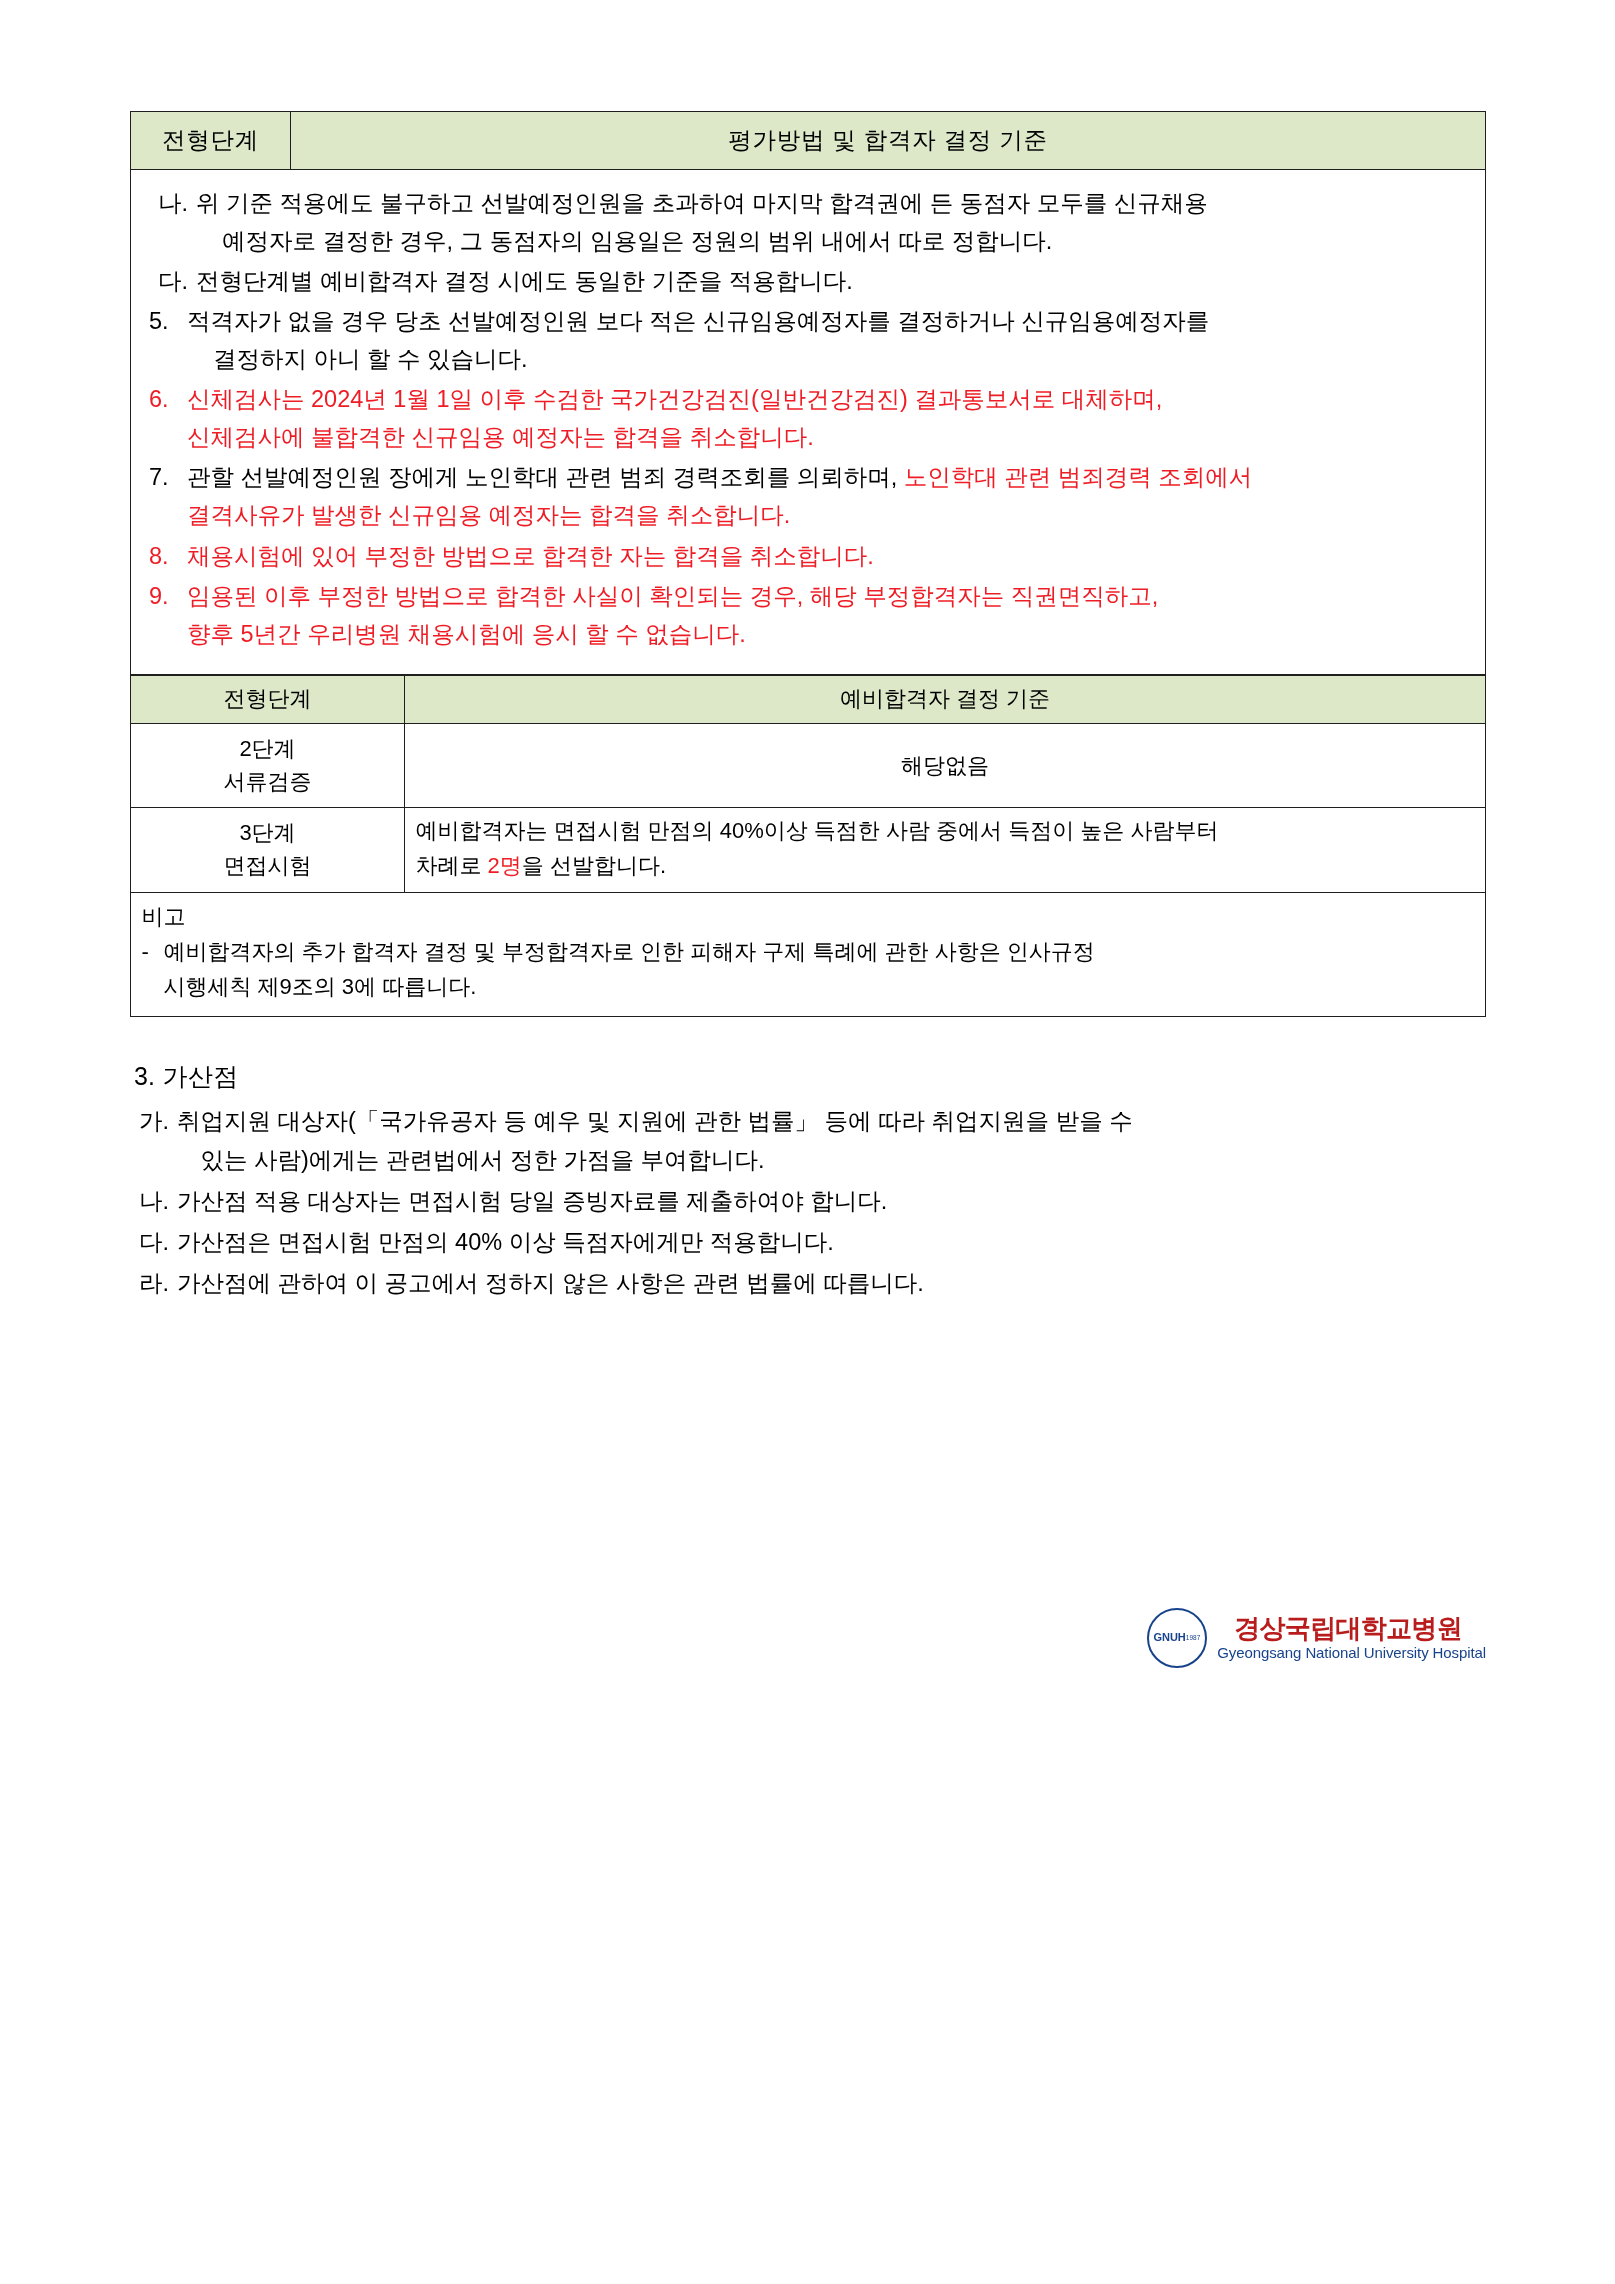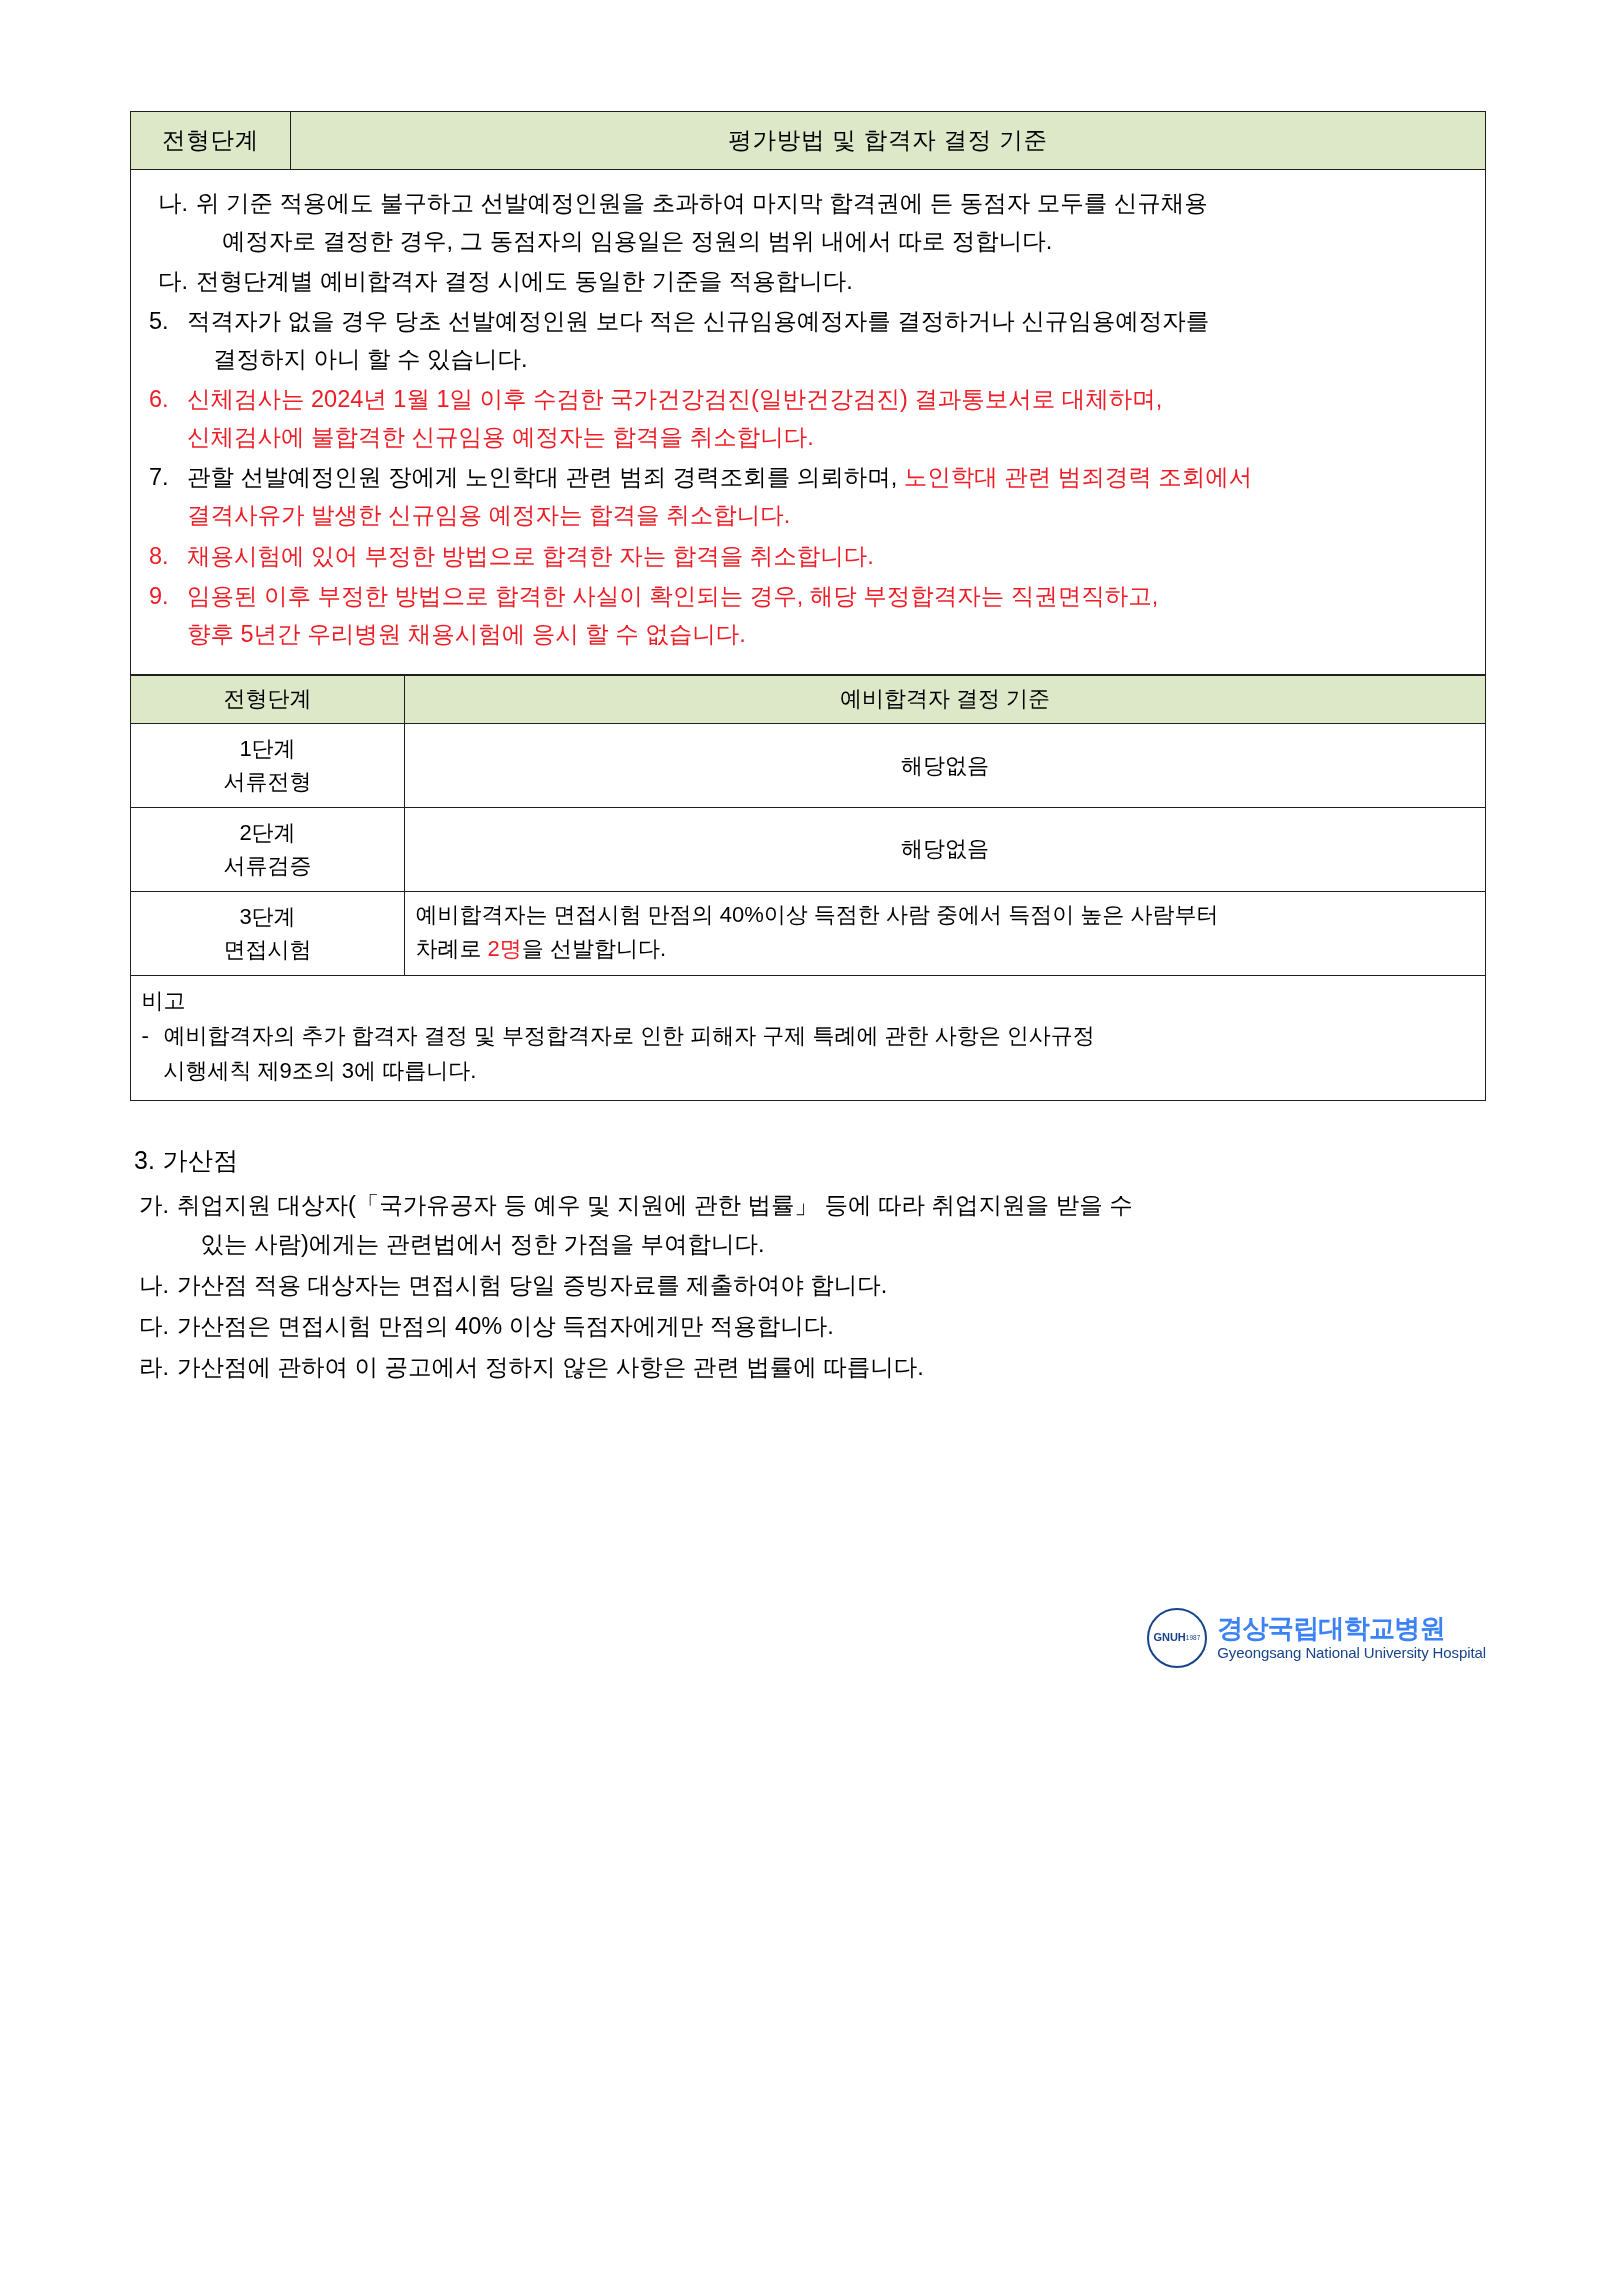--- a/index.html
+++ b/index.html
@@ -161,23 +161,24 @@
     margin-top: 1.3px;
   }
   .logo-text {
     display: flex;
     flex-direction: column;
     justify-content: center;
   }
   .logo-ko {
     font-size: 26px;
     font-weight: bold;
-    color: #3b82f6;
+    color: #b91c1c;
     letter-spacing: -0.7px;
     line-height: 1.05;
+    margin-left: 17px;
   }
   .logo-en {
     font-size: 15px;
     color: #17438c;
     letter-spacing: -0.1px;
     margin-top: 2.6px;
   }
 </style>
 </head>
 <body>
@@ -258,27 +259,20 @@
         <col style="width:274px">
         <col>
       </colgroup>
     <tbody>
         <tr>
       <td class="t2-head">전형단계</td>
       <td class="t2-head">예비합격자 결정 기준</td>
     </tr>
     <tr>
       <td class="t2-stage">
-        <div>1단계</div>
-        <div>서류전형</div>
-      </td>
-      <td class="t2-crit-center">해당없음</td>
-    </tr>
-    <tr>
-      <td class="t2-stage">
         <div>2단계</div>
         <div>서류검증</div>
       </td>
       <td class="t2-crit-center">해당없음</td>
     </tr>
     <tr>
       <td class="t2-stage">
         <div>3단계</div>
         <div>면접시험</div>
       </td>

